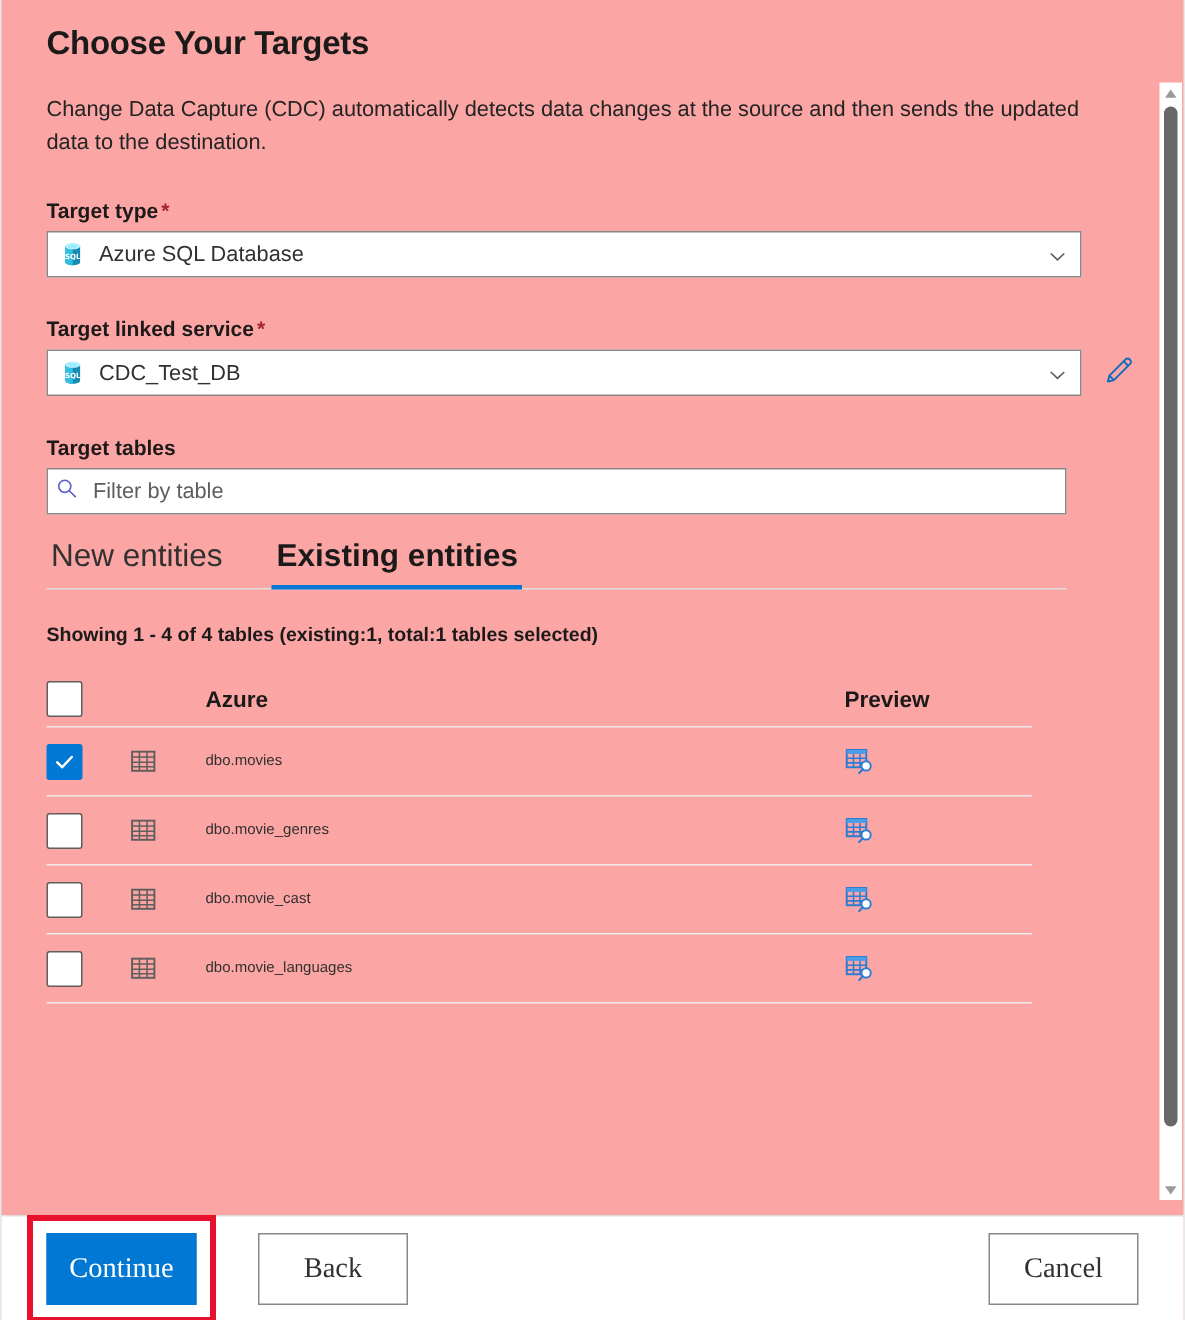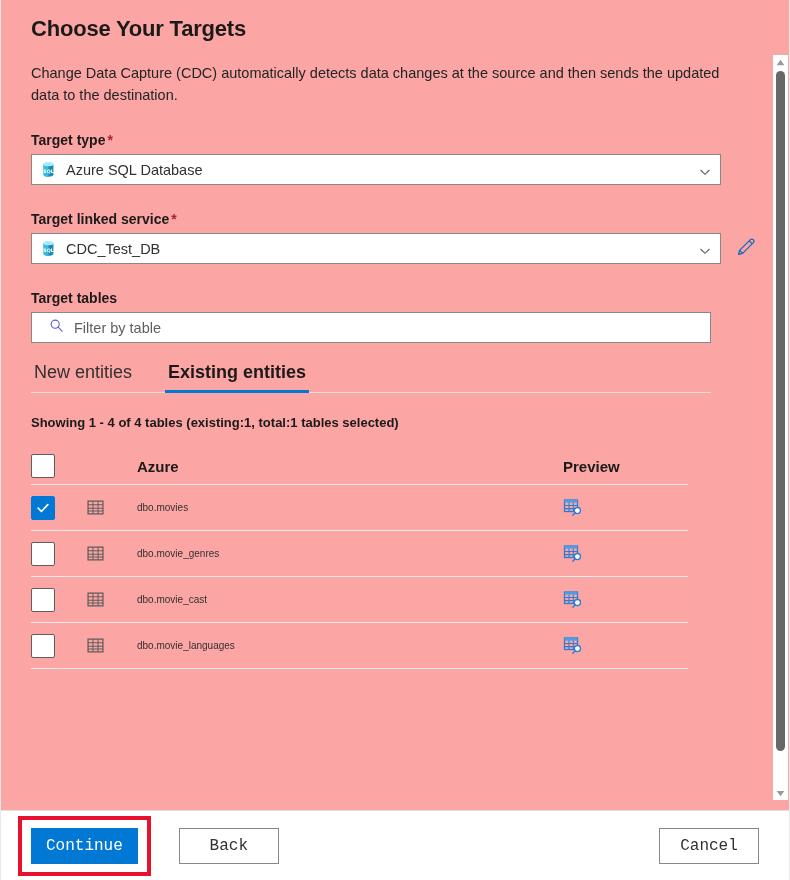--- a/index.html
+++ b/index.html
@@ -93,21 +93,21 @@
   .sqlicon { width: 17px; height: 17px; display:block; flex:0 0 auto; }
 
   
   .searchbox {
     height: 31px;
     width: 680px;
     border: 1px solid #8a8886;
     background: #fff;
     display: flex;
     align-items: center;
-    padding: 0 17px;
+    padding: 0 5px;
     margin-top: 6px;
   }
   .searchbox input {
     border: none; outline: none;
     font-size: 14.5px;
     font-family: "Liberation Sans", sans-serif;
     color: #323130;
     margin-left: 8px;
     width: 100%;
     background: transparent;
@@ -117,21 +117,21 @@
   
   .tabs {
     display: flex;
     align-items: flex-end;
     margin-top: 14px;
     width: 680px;
     border-bottom: 1px solid #e1dfdd;
     height: 36px;
   }
   .tab {
-    font-size: 18px;
+    font-size: 21px;
     color: #323130;
     padding: 0 3px 9px 3px;
     margin-right: 30px;
     cursor: pointer;
     position: relative;
     white-space: nowrap;
   }
   .tab.active { font-weight: bold; color: #1b1a19; }
   .tab.active::after {
     content: "";
@@ -217,24 +217,24 @@
     position: absolute;
     left: 0; right: 0; bottom: 0;
     height: 70px;
     background: #ffffff;
     border-top: 1px solid #e1dfdd;
     display: flex;
     align-items: center;
     padding: 0 30px;
   }
   .btn {
-    height: 36px;
+    height: 48px;
     min-width: 100px;
-    font-size: 16px;
-    font-family: Liberation Mono, monospace;
+    font-size: 19px;
+    font-family: Liberation Serif, serif;
     border: 1px solid #8a8886;
     background: #ffffff;
     color: #323130;
     cursor: pointer;
     padding: 0 14px;
   }
   .btn.primary {
     background: #0078d4;
     border-color: #0078d4;
     color: #ffffff;

